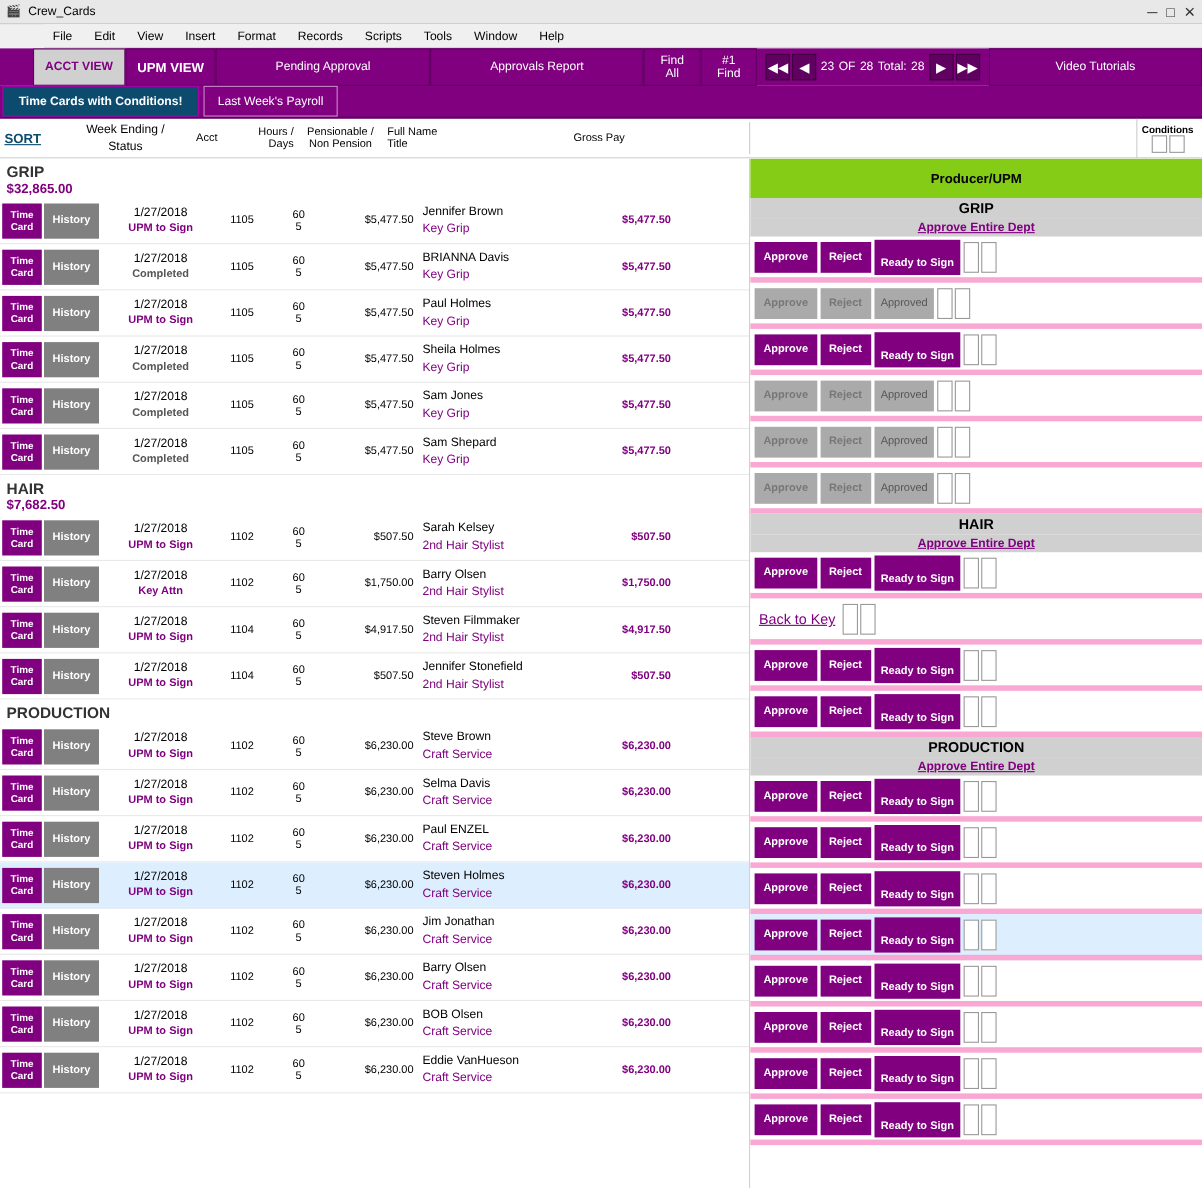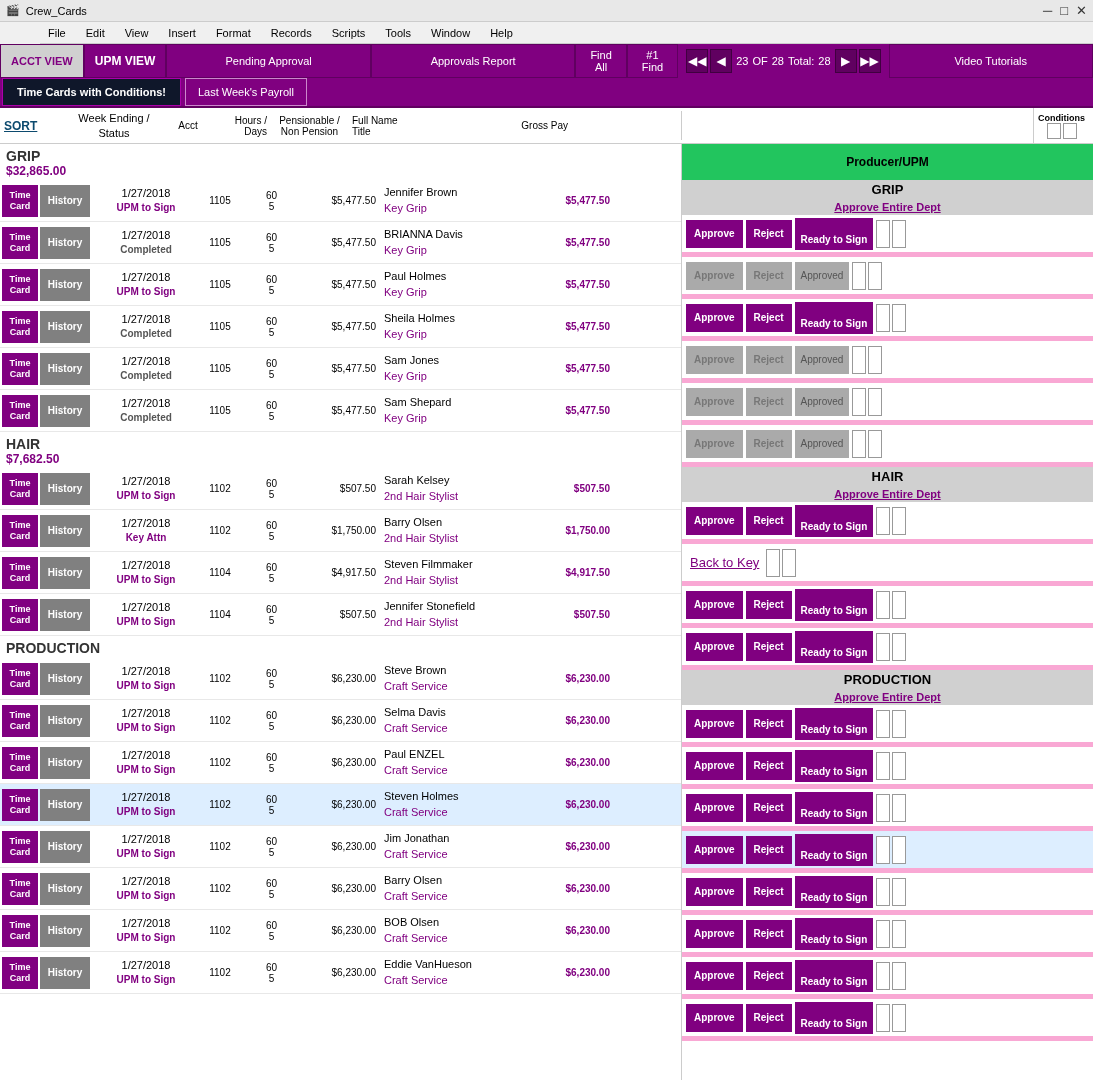--- a/index.html
+++ b/index.html
@@ -47,20 +47,21 @@
       cursor: pointer;
       font-size: 11px;
       font-weight: bold;
       height: 34px;
       display: flex;
       align-items: center;
     }
     .tb-btn.active {
       background: #d0d0d0;
       color: #800080;
+      margin-left: 30px;
     }
     .tb-btn-wide {
       background: #800080;
       color: white;
       border: 1px solid #600060;
       padding: 4px 10px;
       cursor: pointer;
       font-size: 11px;
       height: 34px;
       display: flex;
@@ -91,21 +92,21 @@
 
     
     .toolbar2 {
       background: #800080;
       height: 30px;
       display: flex;
       align-items: center;
       border-bottom: 2px solid #600060;
     }
     .tb2-btn {
-      background: #0f172a;
+      background: #0c4a6e;
       color: white;
       border: 1px solid #aa00aa;
       padding: 3px 14px;
       cursor: pointer;
       font-size: 11px;
       font-weight: bold;
       height: 28px;
       display: flex;
       align-items: center;
       margin: 1px 2px;
@@ -683,21 +684,21 @@
           <div>Eddie VanHueson</div>
           <div class="title">Craft Service</div>
         </div>
       <div class="cell-gross">$6,230.00</div>
     </div>
 
   </div>
 
   <div class="right-panel">
 
-    <div style="background:#22c55e; text-align:center; padding:4px 2px; height:36px; display:flex; flex-direction:column; align-items:center; justify-content:center;">
+    <div style="background:#84cc16; text-align:center; padding:4px 2px; height:36px; display:flex; flex-direction:column; align-items:center; justify-content:center;">
       <div style="font-weight:bold; font-size:12px;">Producer/UPM</div>
     </div>
 
     <div style="background:#d0d0d0; text-align:center; padding:2px; font-weight:bold; font-size:13px;">GRIP</div>
     <div style="background:#d0d0d0; text-align:center; padding:2px;">
       <span style="color:#800080; font-weight:bold; font-size:11px; text-decoration:underline; cursor:pointer;">Approve Entire Dept</span>
     </div>
 
     <div class="approve-row">
       <button class="btn-approve">Approve</button>

